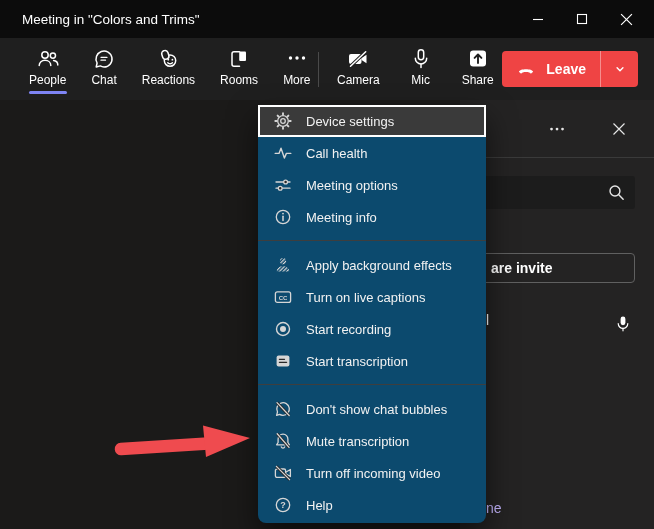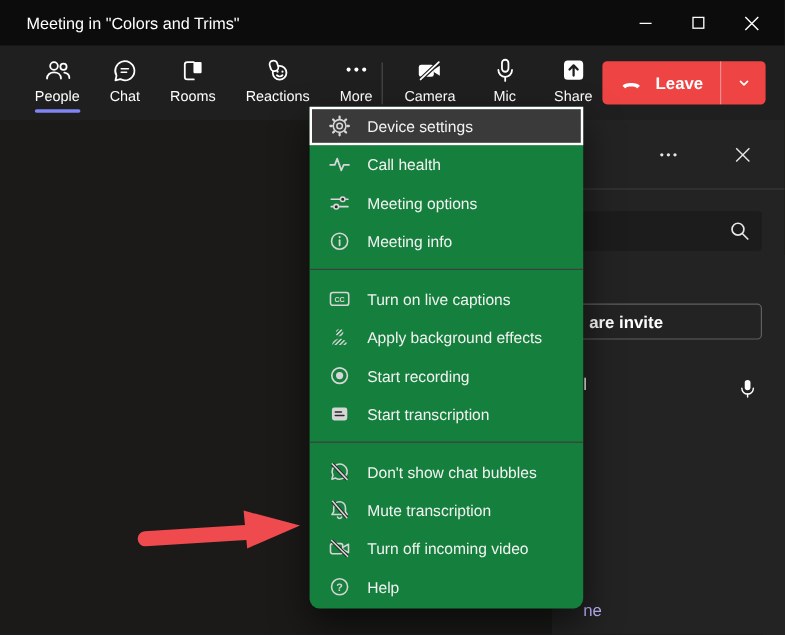--- a/index.html
+++ b/index.html
@@ -41,21 +41,21 @@
   .search-box{position:absolute;left:8px;right:19px;top:76px;height:33px;background:#1c1c1c;border-radius:3px;}
   .search-box input{position:absolute;left:8px;top:0;height:100%;width:70%;background:transparent;border:none;outline:none;color:#fff;font-size:13px;font-family:inherit;}
   .search-icon{position:absolute;right:9px;top:7px;width:19px;height:19px;color:#e6e6e6;}
   .invite-btn{position:absolute;left:2px;right:19px;top:119px;height:30px;border:1px solid #606060;border-radius:4px;
        background:transparent;color:#ffffff;font-weight:700;font-size:14px;display:flex;align-items:center;
        padding-left:28px;box-sizing:border-box;font-family:inherit;margin-top:34px;}
   .participant-frag{position:absolute;left:26px;top:212px;color:#ffffff;font-size:14px;}
   .participant-mic{position:absolute;right:21px;top:214px;width:20px;height:20px;color:#ffffff;}
   .bottom-frag{position:absolute;left:26px;top:400px;color:#c4b5fd;font-size:14px;}
   
-  .menu{position:absolute;left:258px;top:89px;width:228px;background:#15803d;border-radius:0 0 8px 8px;
+  .menu{position:absolute;left:258px;top:105px;width:228px;background:#0c4a6e;border-radius:0 0 8px 8px;
        box-shadow:0 14px 30px rgba(0,0,0,.55);padding:0 0 2px 0;box-sizing:border-box;}
   .menu-item{height:32px;display:flex;align-items:center;gap:13px;padding:0 8px 0 15px;color:#f2f2f2;font-size:13px;}
   .menu-item svg{width:20px;height:20px;color:#d6d6d6;flex:none;}
   .menu-item.focused{background:#3a3a3a;outline:2px solid #ffffff;outline-offset:-2px;}
   .menu-divider{height:1px;background:#3e3e3e;margin:7px 0 8px 0;}
   .menu-label{white-space:nowrap;}
   
   .annotation-arrow{position:absolute;left:110px;top:418px;width:145px;height:46px;}
 </style>
 </head>
@@ -97,34 +97,34 @@
       </button>
       <button class="tab">
         <svg viewBox="0 0 24 24" fill="none" stroke="currentColor" stroke-width="1.5">
           <path d="M12 20a8 8 0 1 0-6.9-4L4.2 20l4.1-1.1A8 8 0 0 0 12 20Z" stroke-linejoin="round"></path>
           <path d="M9 10.3h6M9 13.2h4.5" stroke-linecap="round" stroke-width="1.3"></path>
         </svg>
         <span class="tab-label">Chat</span>
       </button>
       <button class="tab">
         <svg viewBox="0 0 24 24" fill="none" stroke="currentColor" stroke-width="1.5">
-          <path d="M12.5 4.8H7a2 2 0 0 0-2 2v10.4a2 2 0 0 0 2 2h5.5" stroke-linecap="round"></path>
-          <rect x="12.2" y="4.6" width="6.8" height="9.4" rx="1" fill="currentColor" stroke="none"></rect>
-        </svg>
-        <span class="tab-label">Rooms</span>
-      </button>
-      <button class="tab">
-        <svg viewBox="0 0 24 24" fill="none" stroke="currentColor" stroke-width="1.5">
           <circle cx="14" cy="13.6" r="5.7"></circle>
           <circle cx="12.3" cy="12.7" r=".9" fill="currentColor" stroke="none"></circle>
           <circle cx="16.4" cy="12.7" r=".9" fill="currentColor" stroke="none"></circle>
           <path d="M11.8 15.7a3.3 3.3 0 0 0 4.6 0" stroke-linecap="round"></path>
           <rect x="6.1" y="3.5" width="6.4" height="8.8" rx="3" transform="rotate(-18 9.3 7.9)" fill="#1f1f1f"></rect>
         </svg>
         <span class="tab-label">Reactions</span>
+      </button>
+      <button class="tab">
+        <svg viewBox="0 0 24 24" fill="none" stroke="currentColor" stroke-width="1.5">
+          <path d="M12.5 4.8H7a2 2 0 0 0-2 2v10.4a2 2 0 0 0 2 2h5.5" stroke-linecap="round"></path>
+          <rect x="12.2" y="4.6" width="6.8" height="9.4" rx="1" fill="currentColor" stroke="none"></rect>
+        </svg>
+        <span class="tab-label">Rooms</span>
       </button>
       <button class="tab">
         <svg viewBox="0 0 24 24" fill="currentColor">
           <circle cx="5.5" cy="11" r="1.7"></circle>
             <circle cx="12" cy="11" r="1.7"></circle>
             <circle cx="18.5" cy="11" r="1.7"></circle>
         </svg>
         <span class="tab-label">More</span>
       </button>
     </div>
@@ -250,40 +250,40 @@
         <circle cx="10" cy="10" r="6.7" stroke-width="1.3"></circle>
         <line x1="10" y1="9.2" x2="10" y2="13.4" stroke-width="1.5" stroke-linecap="round"></line>
         <circle cx="10" cy="6.6" r=".9" fill="currentColor" stroke="none"></circle>
       </svg>
       <span class="menu-label">Meeting info</span>
     </div>
 
     <div class="menu-divider"></div>
 
     <div class="menu-item">
-      <svg viewBox="0 0 20 20" fill="none" stroke="currentColor">
-        <rect x="2.4" y="4.8" width="15.2" height="10.6" rx="2" stroke-width="1.3"></rect>
-        <text x="10" y="12.6" font-size="6" font-weight="700" text-anchor="middle" fill="currentColor" stroke="none" font-family="'Liberation Sans',sans-serif">CC</text>
-      </svg>
-      <span class="menu-label">Turn on live captions</span>
-    </div>
-    <div class="menu-item">
       <svg viewBox="0 0 20 20">
         <defs>
           <pattern id="hx" width="2.6" height="2.6" patternUnits="userSpaceOnUse" patternTransform="rotate(45)">
             <rect width="1.2" height="2.6" fill="currentColor"></rect>
           </pattern>
         </defs>
         <circle cx="10" cy="6.2" r="3.1" fill="url(#hx)"></circle>
         <path d="M3.8 16.6c0-3.4 2.7-5.3 6.2-5.3s6.2 1.9 6.2 5.3Z" fill="url(#hx)"></path>
       </svg>
       <span class="menu-label">Apply background effects</span>
     </div>
     <div class="menu-item">
       <svg viewBox="0 0 20 20" fill="none" stroke="currentColor">
+        <rect x="2.4" y="4.8" width="15.2" height="10.6" rx="2" stroke-width="1.3"></rect>
+        <text x="10" y="12.6" font-size="6" font-weight="700" text-anchor="middle" fill="currentColor" stroke="none" font-family="'Liberation Sans',sans-serif">CC</text>
+      </svg>
+      <span class="menu-label">Turn on live captions</span>
+    </div>
+    <div class="menu-item">
+      <svg viewBox="0 0 20 20" fill="none" stroke="currentColor">
         <circle cx="10" cy="10" r="6.5" stroke-width="1.4"></circle>
         <circle cx="10" cy="10" r="3" fill="currentColor" stroke="none"></circle>
       </svg>
       <span class="menu-label">Start recording</span>
     </div>
     <div class="menu-item">
       <svg viewBox="0 0 20 20">
         <rect x="3.6" y="4.6" width="12.8" height="10.8" rx="2" fill="currentColor"></rect>
         <line x1="6.4" y1="8.3" x2="11.5" y2="8.3" stroke="#292929" stroke-width="1.3" stroke-linecap="round"></line>
         <line x1="6.4" y1="11.3" x2="13.6" y2="11.3" stroke="#292929" stroke-width="1.3" stroke-linecap="round"></line>

